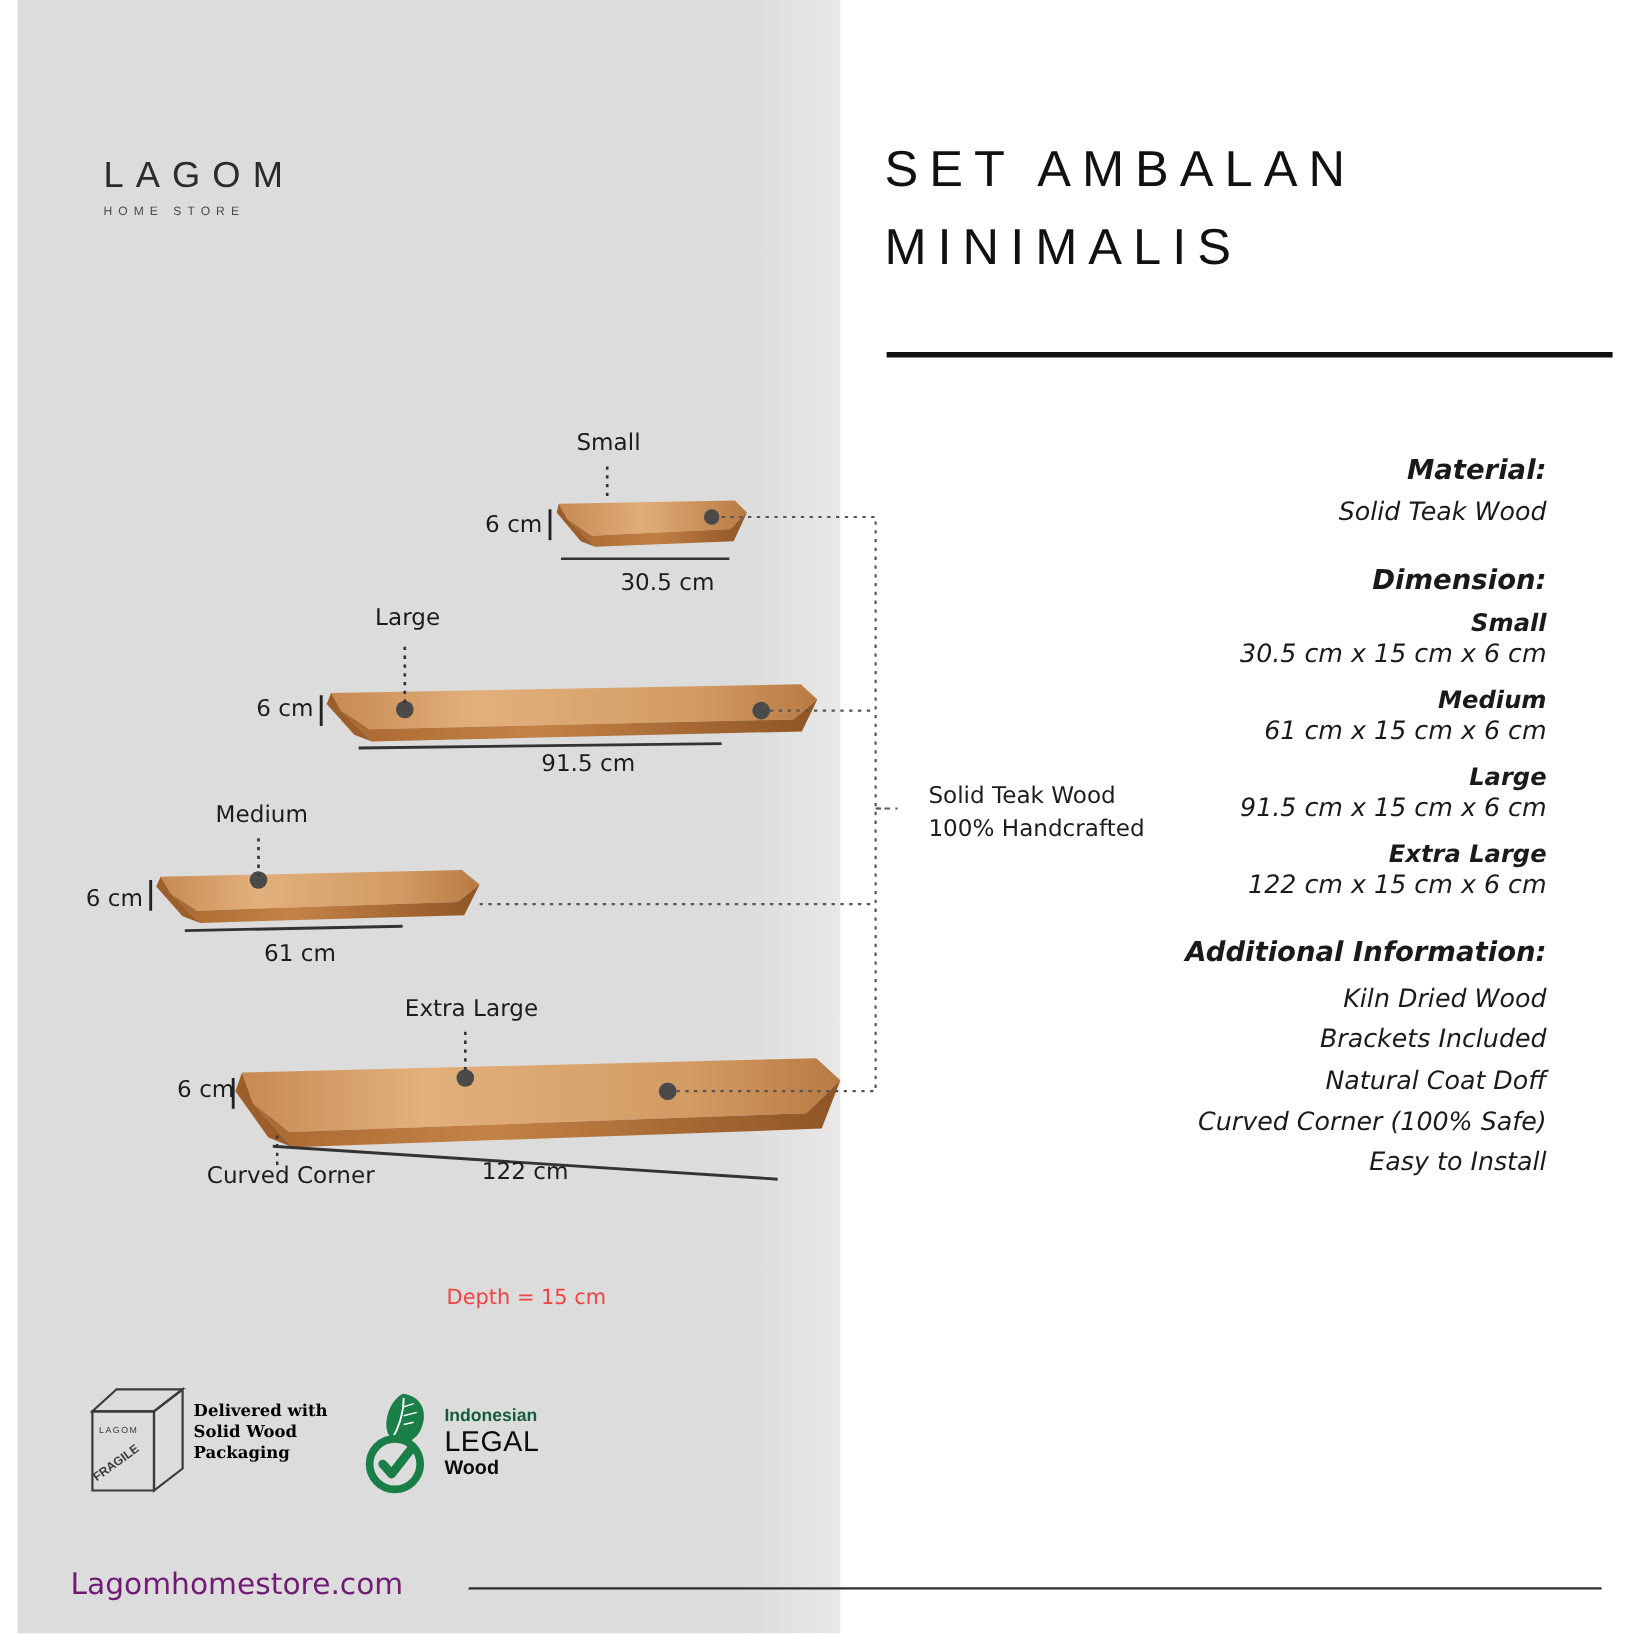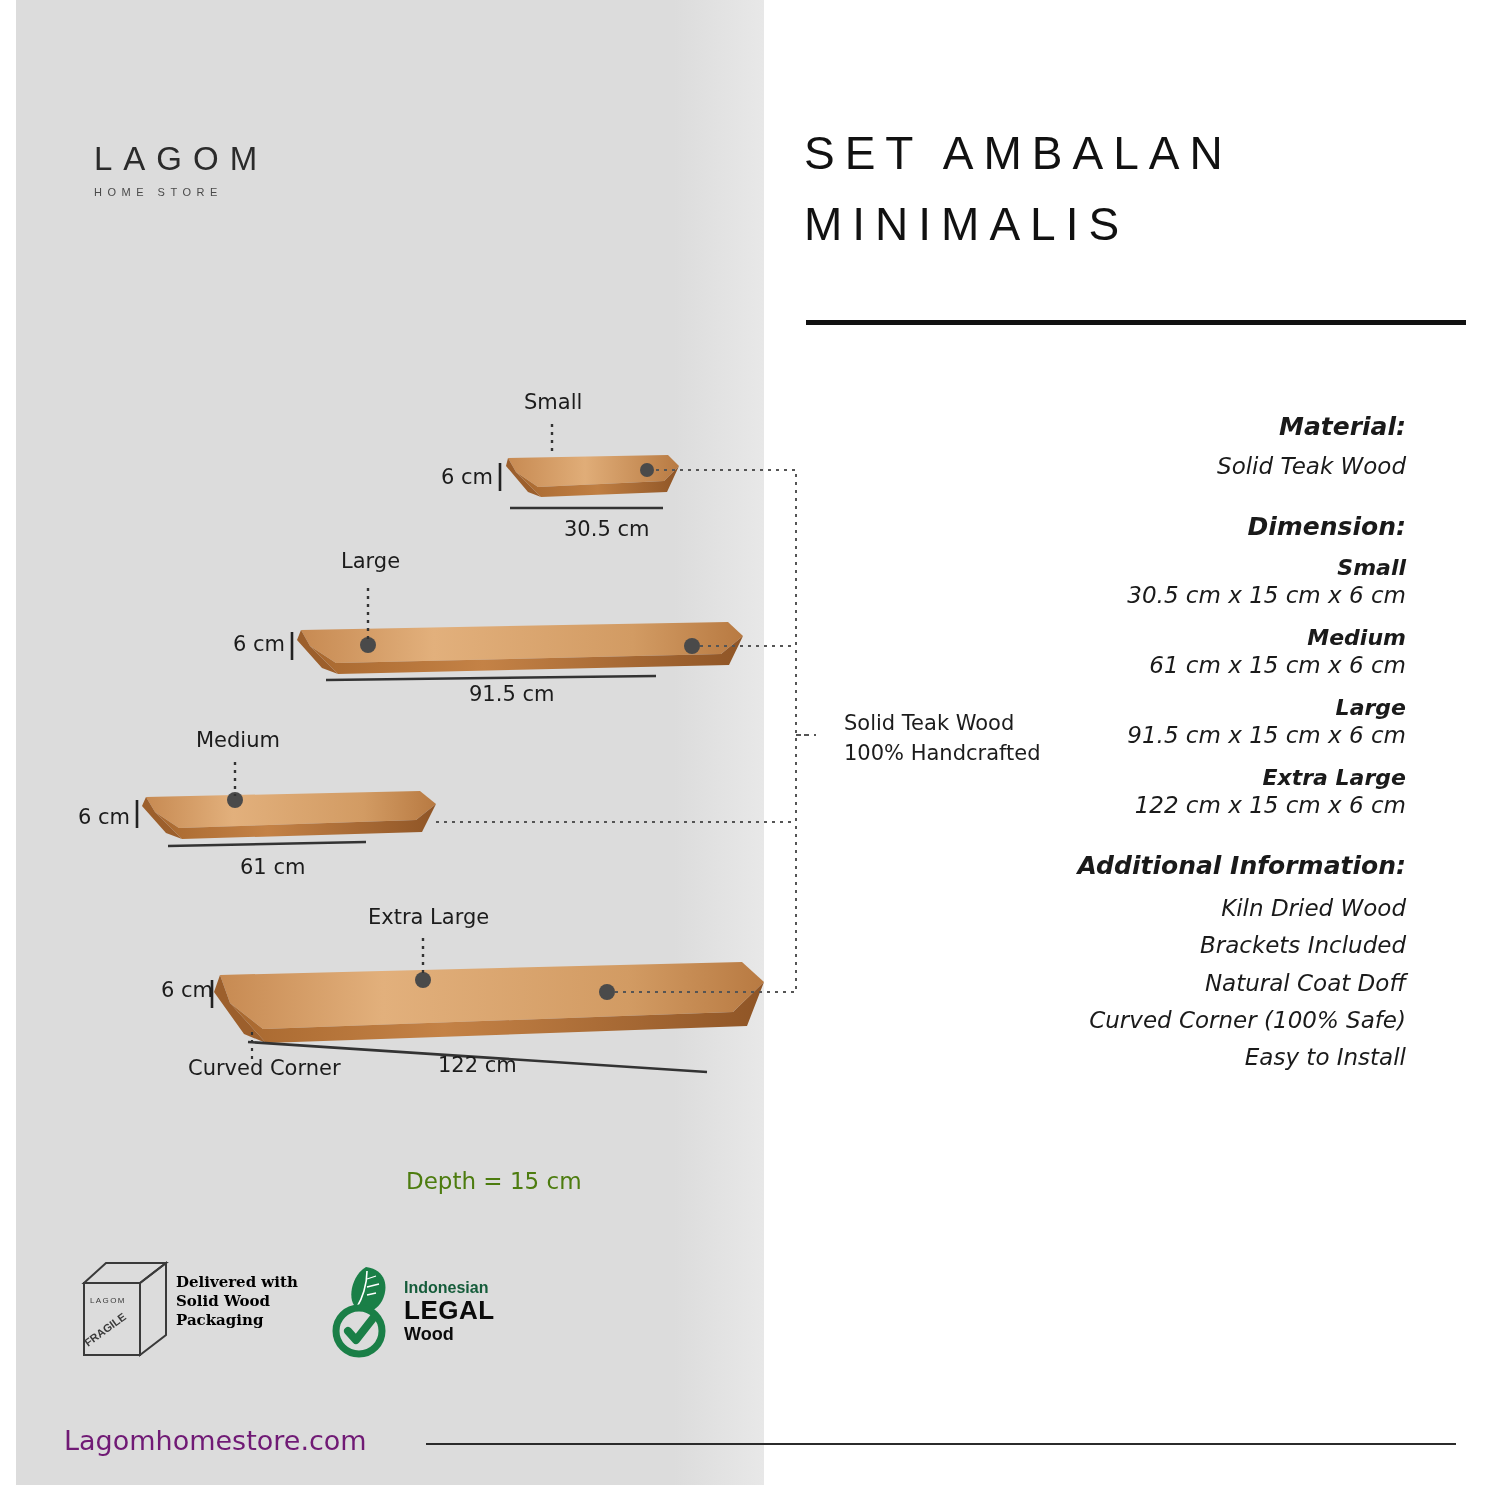--- a/index.html
+++ b/index.html
@@ -132,42 +132,42 @@
     color: #1c1c1c;
     line-height: 1.45;
     text-align: left;
     font-family: "DejaVu Sans", sans-serif;
     white-space: nowrap;
   }
   .depth {
     position: absolute;
     left: 390px;
     top: 1168px;
-    font-size: 23px;
-    color: #4d7c0f;
+    font-size: 19px;
+    color: #ef4444;
     font-family: "DejaVu Sans", sans-serif;
   }
   
   .badges { position: absolute; left: 62px; top: 1255px; height: 130px; }
   .pack-box { position: absolute; left: 0px; top: 0px; width: 110px; height: 112px; }
   .pack-text {
     position: absolute;
     left: 98px;
     top: 18px;
     width: 180px;
     font-size: 15px;
     font-weight: bold;
     color: #000000;
     line-height: 1.28;
     font-family: "DejaVu Serif", serif;
   }
   .legal { position: absolute; left: 248px; top: 0px; width: 240px; height: 120px; }
   .legal-text { position: absolute; left: 78px; top: 24px; color: #0f7a3d; font-family: "Liberation Sans", sans-serif; }
   .legal-l1 { font-size: 16px; font-weight: bold; color: #155c3a; }
-  .legal-l2 { font-size: 26px; font-weight: bold; color: #0b0b0b; letter-spacing: 0.5px; line-height: 1.05; }
+  .legal-l2 { font-size: 26px; font-weight: normal; color: #0b0b0b; letter-spacing: 0.5px; line-height: 1.05; }
   .legal-l3 { font-size: 18px; font-weight: bold; color: #0b0b0b; }
   
   .footer-url {
     position: absolute;
     left: 48px;
     top: 1425px;
     font-size: 27px;
     color: #701a75;
     font-family: "DejaVu Sans", sans-serif;
   }
@@ -306,21 +306,21 @@
     </svg>
 
     
     <div class="lbl" style="left:508px; top:390px;">Small</div>
     <div class="dim" style="left:425px; top:465px;">6 cm</div>
     <div class="dim" style="left:548px; top:517px;">30.5 cm</div>
 
     
     <div class="lbl" style="left:325px; top:549px;">Large</div>
     <div class="dim" style="left:217px; top:632px;">6 cm</div>
-    <div class="dim" style="left:453px; top:682px;text-align:center;">91.5 cm</div>
+    <div class="dim" style="left:476px; top:682px;text-align:center;">91.5 cm</div>
 
     
     <div class="lbl" style="left:180px; top:728px;">Medium</div>
     <div class="dim" style="left:62px; top:805px;">6 cm</div>
     <div class="dim" style="left:224px; top:855px;">61 cm</div>
 
     
     <div class="lbl" style="left:352px; top:905px;">Extra Large</div>
     <div class="dim" style="left:145px; top:978px;">6 cm</div>
     <div class="dim" style="left:422px; top:1053px;">122 cm</div>

